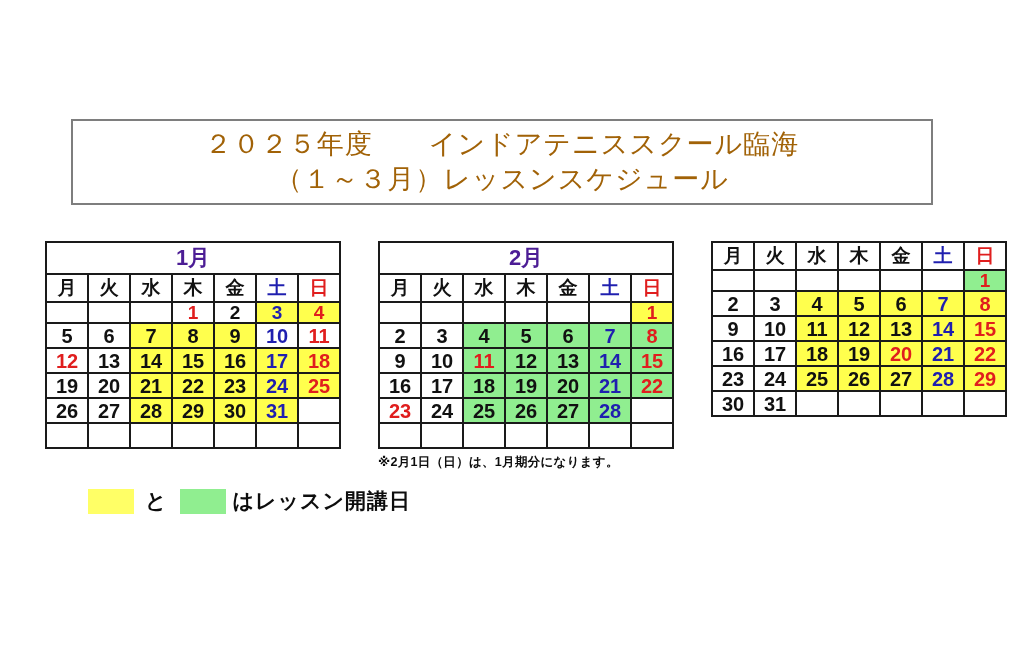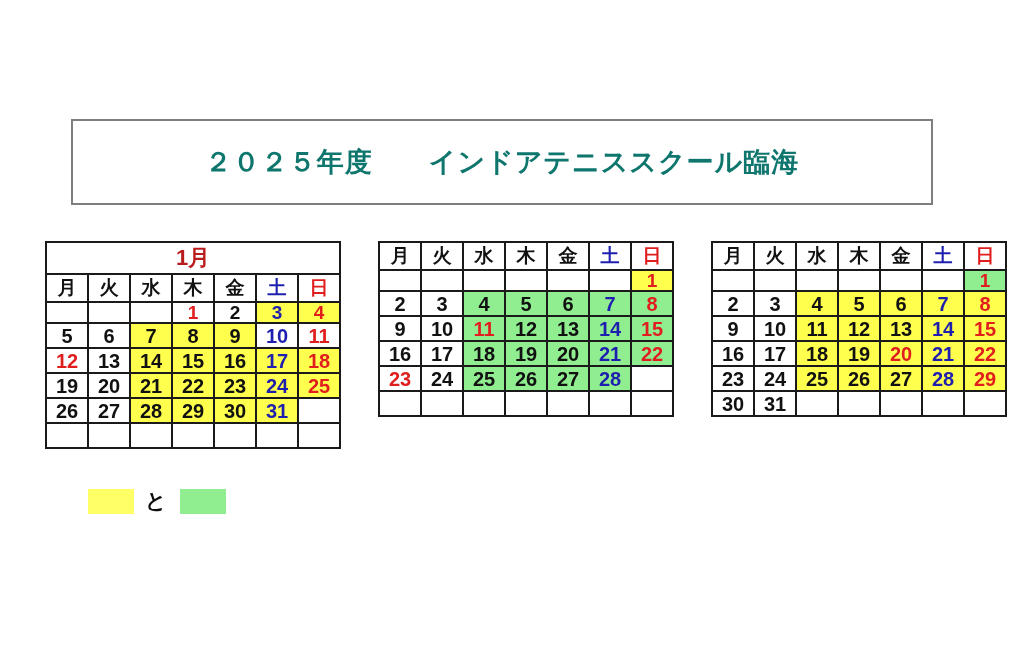--- a/index.html
+++ b/index.html
@@ -7,36 +7,36 @@
     position:relative;width:1024px;height:657px;background:#ffffff;overflow:hidden;
     font-family:"Liberation Sans","DejaVu Sans",sans-serif;color:#111;
   }
   
   .title-box{
     position:absolute;left:71px;top:119px;width:858px;height:82px;
     border:2px solid #7e7e7e;background:#ffffff;
     display:flex;flex-direction:column;justify-content:center;align-items:center;
   }
   .title-line{
-    font-size:27px;font-weight:bold;line-height:35px;letter-spacing:1px;
-    color:#0f766e;text-align:left;white-space:nowrap;
+    font-size:27px;font-weight:normal;line-height:35px;letter-spacing:1px;
+    color:#a16207;text-align:left;white-space:nowrap;
   }
   
   .cal-row{
     position:absolute;left:45px;top:241px;
     display:flex;gap:37px;align-items:flex-start;
   }
   .cal-block{display:flex;flex-direction:column;}
   table.cal{border-collapse:collapse;}
   table.cal th,table.cal td{
     border:2px solid #1a1a1a;width:40px;padding:0;margin:0;
     text-align:center;vertical-align:middle;font-weight:bold;
     background:#ffffff;overflow:hidden;
   }
-  table.cal th.month{height:26px;font-size:22px;color:#b91c1c;}
+  table.cal th.month{height:26px;font-size:22px;color:#4c1d95;}
   table.cal tr.wd th{height:24px;font-size:19px;}
   table.cal tbody td{height:23px;font-size:20px;line-height:1;}
   table.cal tbody tr.first-week td{height:18px;font-size:19px;}
   .note{
     margin-top:5px;font-size:12.5px;font-weight:bold;color:#0d0d0d;
     white-space:nowrap;min-height:17px;letter-spacing:0.3px;
   }
   
   .legend{
     position:absolute;left:88px;top:487px;
@@ -46,20 +46,21 @@
   .legend-and{font-size:21px;font-weight:bold;margin:0 13px 0 11px;color:#0d0d0d;}
   .legend-suffix{font-size:21px;font-weight:bold;margin-left:7px;color:#0d0d0d;letter-spacing:1px;}
 </style>
 </head>
 <body>
 
 <div class="canvas">
 
   <div class="title-box">
     <div class="title-line">２０２５年度　　インドアテニススクール臨海</div>
+    <div class="title-line">（１～３月）レッスンスケジュール</div>
   </div>
 
   <div class="cal-row">
 
     <div class="cal-block">
       <table class="cal">
         <thead>
           <tr>
             <th class="month" colspan="7">1月</th>
           </tr>
@@ -129,20 +130,23 @@
               <td style="background: rgb(255, 255, 255); color: rgb(17, 17, 17);"></td>
             </tr>
           </tbody>
       </table>
       <div class="note"></div>
     </div>
 
     <div class="cal-block">
       <table class="cal">
         <thead>
+          <tr>
+            <th class="month" colspan="7">2月</th>
+          </tr>
           <tr class="wd">
               <th style="color: rgb(17, 17, 17);">月</th>
               <th style="color: rgb(17, 17, 17);">火</th>
               <th style="color: rgb(17, 17, 17);">水</th>
               <th style="color: rgb(17, 17, 17);">木</th>
               <th style="color: rgb(17, 17, 17);">金</th>
               <th style="color: rgb(31, 31, 175);">土</th>
               <th style="color: rgb(224, 30, 30);">日</th>
             </tr>
         </thead>
@@ -196,20 +200,21 @@
               <td style="background: rgb(255, 255, 255); color: rgb(17, 17, 17);"></td>
               <td style="background: rgb(255, 255, 255); color: rgb(17, 17, 17);"></td>
               <td style="background: rgb(255, 255, 255); color: rgb(17, 17, 17);"></td>
               <td style="background: rgb(255, 255, 255); color: rgb(17, 17, 17);"></td>
               <td style="background: rgb(255, 255, 255); color: rgb(17, 17, 17);"></td>
               <td style="background: rgb(255, 255, 255); color: rgb(17, 17, 17);"></td>
               <td style="background: rgb(255, 255, 255); color: rgb(17, 17, 17);"></td>
             </tr>
           </tbody>
       </table>
+      <div class="note">※2月1日（日）は、1月期分になります。</div>
     </div>
 
     <div class="cal-block">
       <table class="cal">
         <thead>
           <tr class="wd">
               <th style="color: rgb(17, 17, 17);">月</th>
               <th style="color: rgb(17, 17, 17);">火</th>
               <th style="color: rgb(17, 17, 17);">水</th>
               <th style="color: rgb(17, 17, 17);">木</th>
@@ -276,15 +281,16 @@
           </tbody>
       </table>
     </div>
 
   </div>
 
   <div class="legend">
     <span class="swatch" style="background: rgb(255, 255, 102);"></span>
     <span class="legend-and">と</span>
     <span class="swatch" style="background: rgb(144, 238, 144);"></span>
+    <span class="legend-suffix">はレッスン開講日</span>
   </div>
 
 </div>
 
 </body></html>

